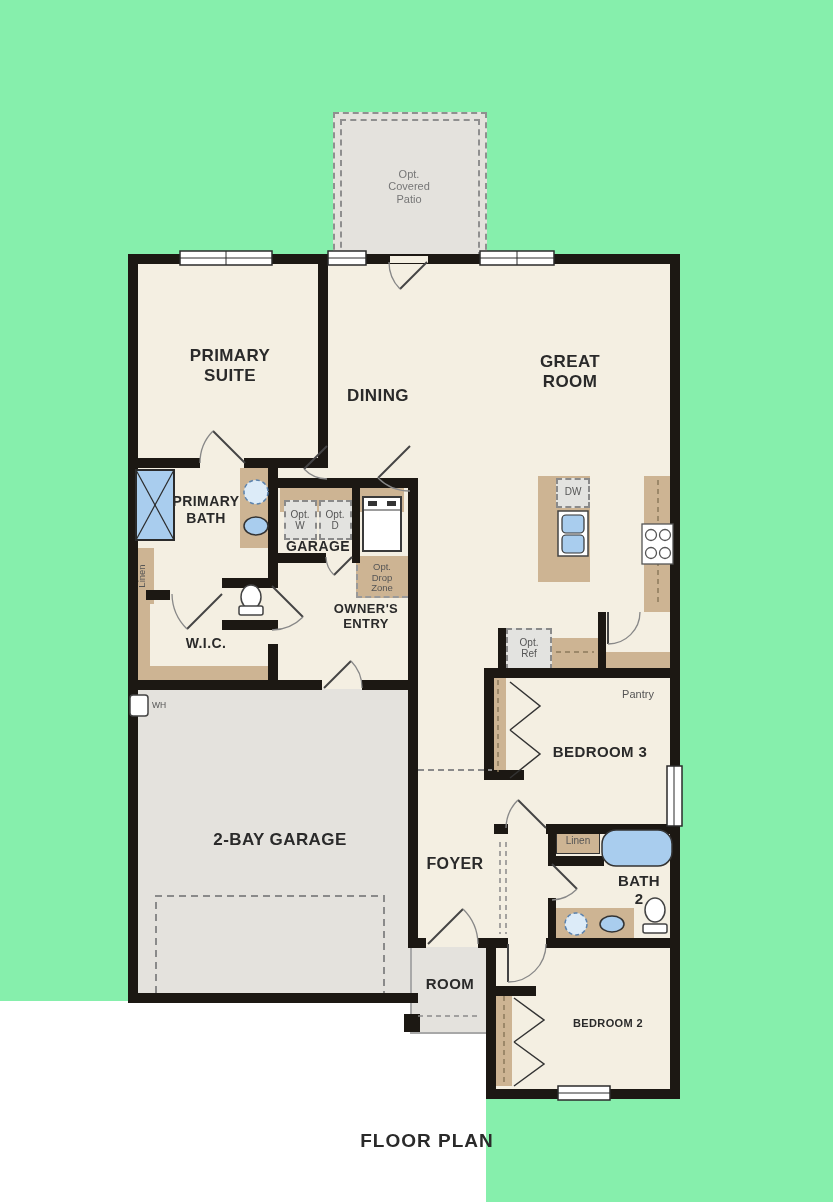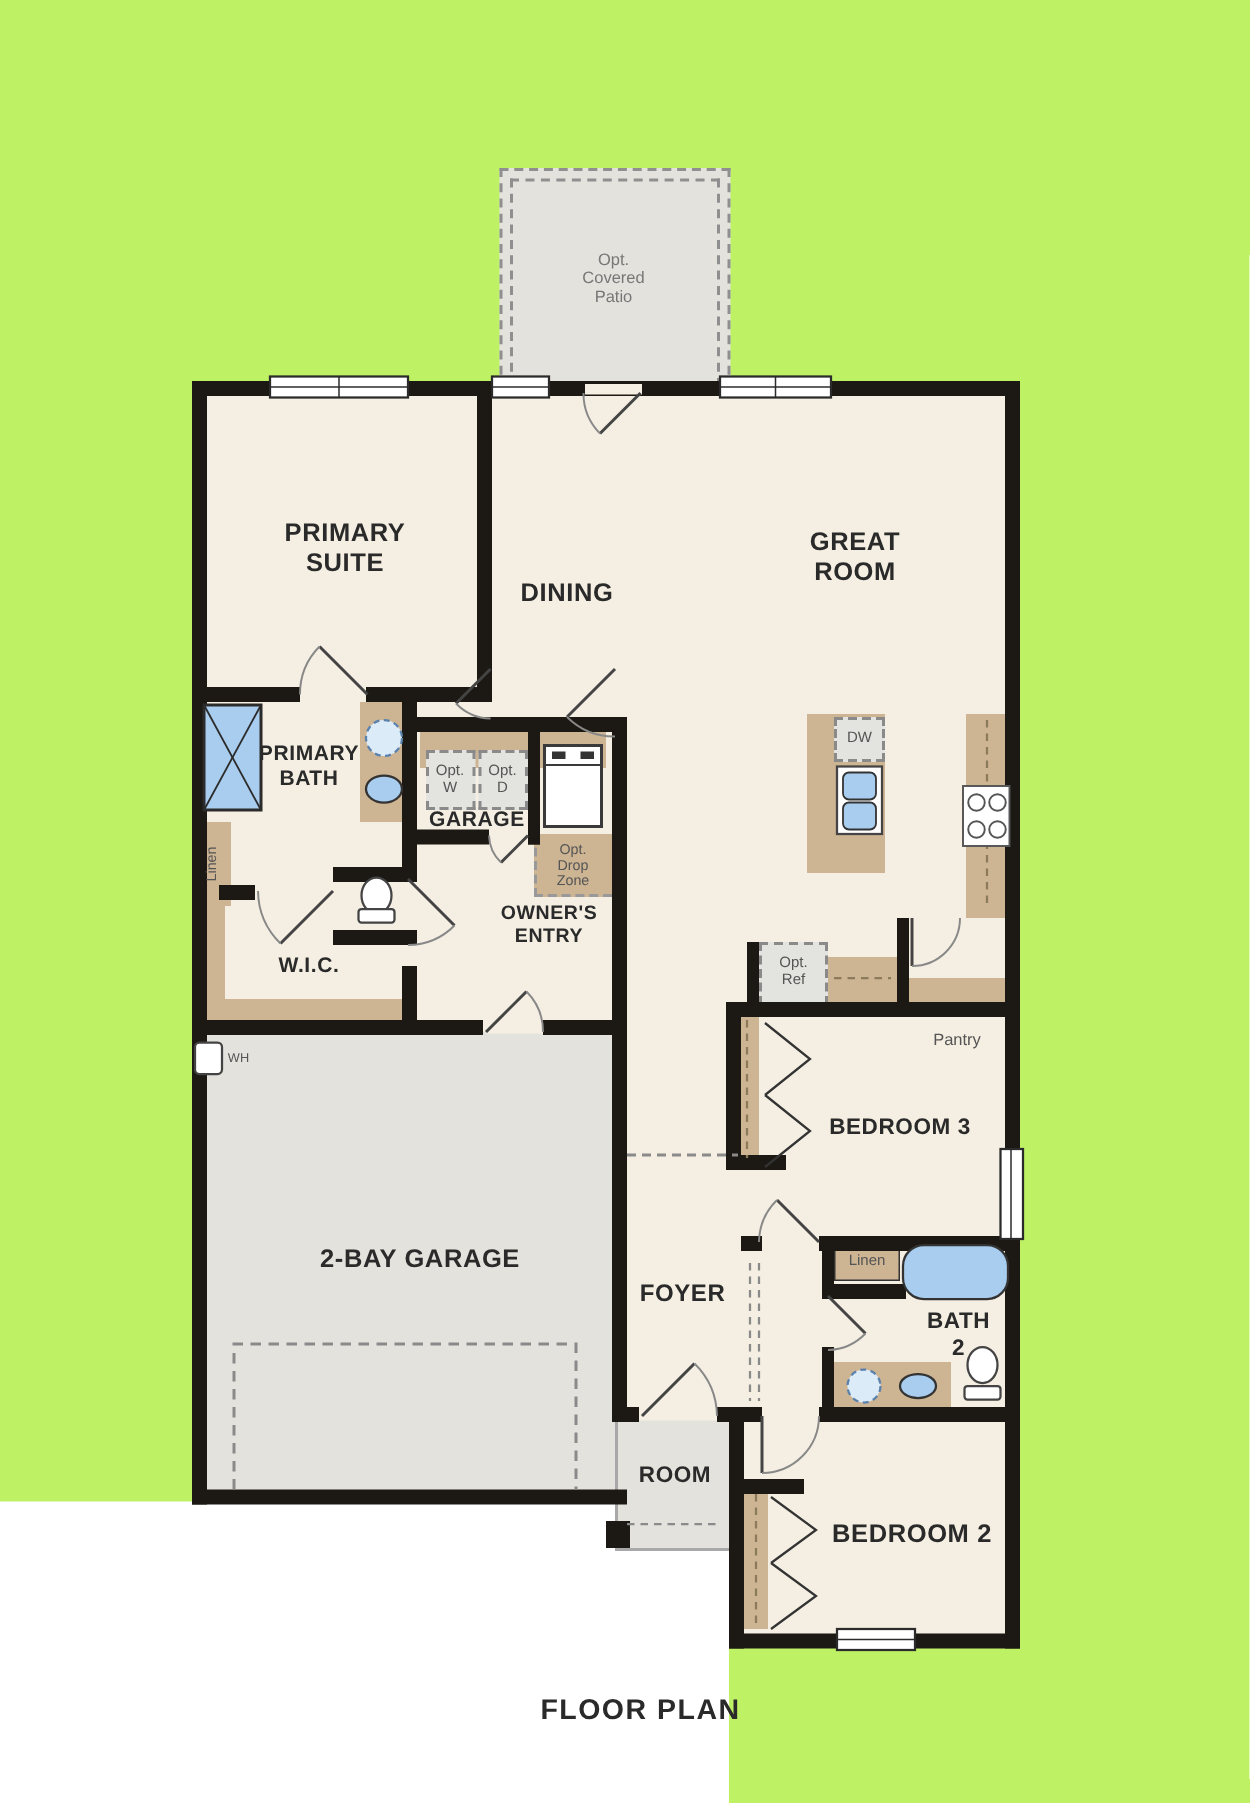--- a/index.html
+++ b/index.html
@@ -1,16 +1,16 @@
 <!DOCTYPE html>
 <html><head>
 <meta charset="utf-8">
 <style>
   html,body{margin:0;padding:0;background:#fff}
-  .plan{position:relative;width:833px;height:1202px;background:#bef264;
+  .plan{position:relative;width:833px;height:1202px;background:#86efac;
         font-family:"Liberation Sans",sans-serif;overflow:hidden}
   .wall{position:absolute;background:#1c1813}
   .room{position:absolute;background:#f4efe2}
   .conc{position:absolute;background:#e4e2dd}
   .tan{position:absolute;background:#cdb493}
   .mask{position:absolute;background:#ffffff}
   .optbox{position:absolute;background:#e3e3e0;border:2px dashed #8a8a8a;box-sizing:border-box}
   .lbl{position:absolute;transform:translate(-50%,-50%);font-weight:bold;color:#2a2a2a;
        text-align:center;white-space:pre-line;line-height:1.18;letter-spacing:.4px}
   .sm{position:absolute;transform:translate(-50%,-50%);color:#555;text-align:center;
@@ -107,21 +107,21 @@
 BATH</div>
   <div class="lbl" style="left:318px;top:546px;font-size:14px">GARAGE</div>
   <div class="lbl" style="left:366px;top:616px;font-size:13px">OWNER'S
 ENTRY</div>
   <div class="lbl" style="left:206px;top:643px;font-size:14px">W.I.C.</div>
   <div class="lbl" style="left:280px;top:840px;font-size:17px">2-BAY GARAGE</div>
   <div class="lbl" style="left:455px;top:864px;font-size:16px">FOYER</div>
   <div class="lbl" style="left:600px;top:752px;font-size:15px">BEDROOM 3</div>
   <div class="lbl" style="left:639px;top:890px;font-size:15px">BATH
 2</div>
-  <div class="lbl" style="left:608px;top:1023px;font-size:17px">BEDROOM 2</div>
+  <div class="lbl" style="left:608px;top:1023px;font-size:11px">BEDROOM 2</div>
   <div class="lbl" style="left:450px;top:984px;font-size:15px">ROOM</div>
   <div class="sm" style="left:638px;top:694px;font-size:11px">Pantry</div>
   <div class="lbl" style="left:427px;top:1141px;font-size:19px;letter-spacing:1px">FLOOR PLAN</div>
 
   <div class="sm" style="left:300px;top:520px;font-size:10px">Opt.
 W</div>
   <div class="sm" style="left:335px;top:520px;font-size:10px">Opt.
 D</div>
   <div class="sm" style="left:382px;top:532px;font-size:11px">FAU</div>
   <div class="sm" style="left:382px;top:578px;font-size:9.5px">Opt.

